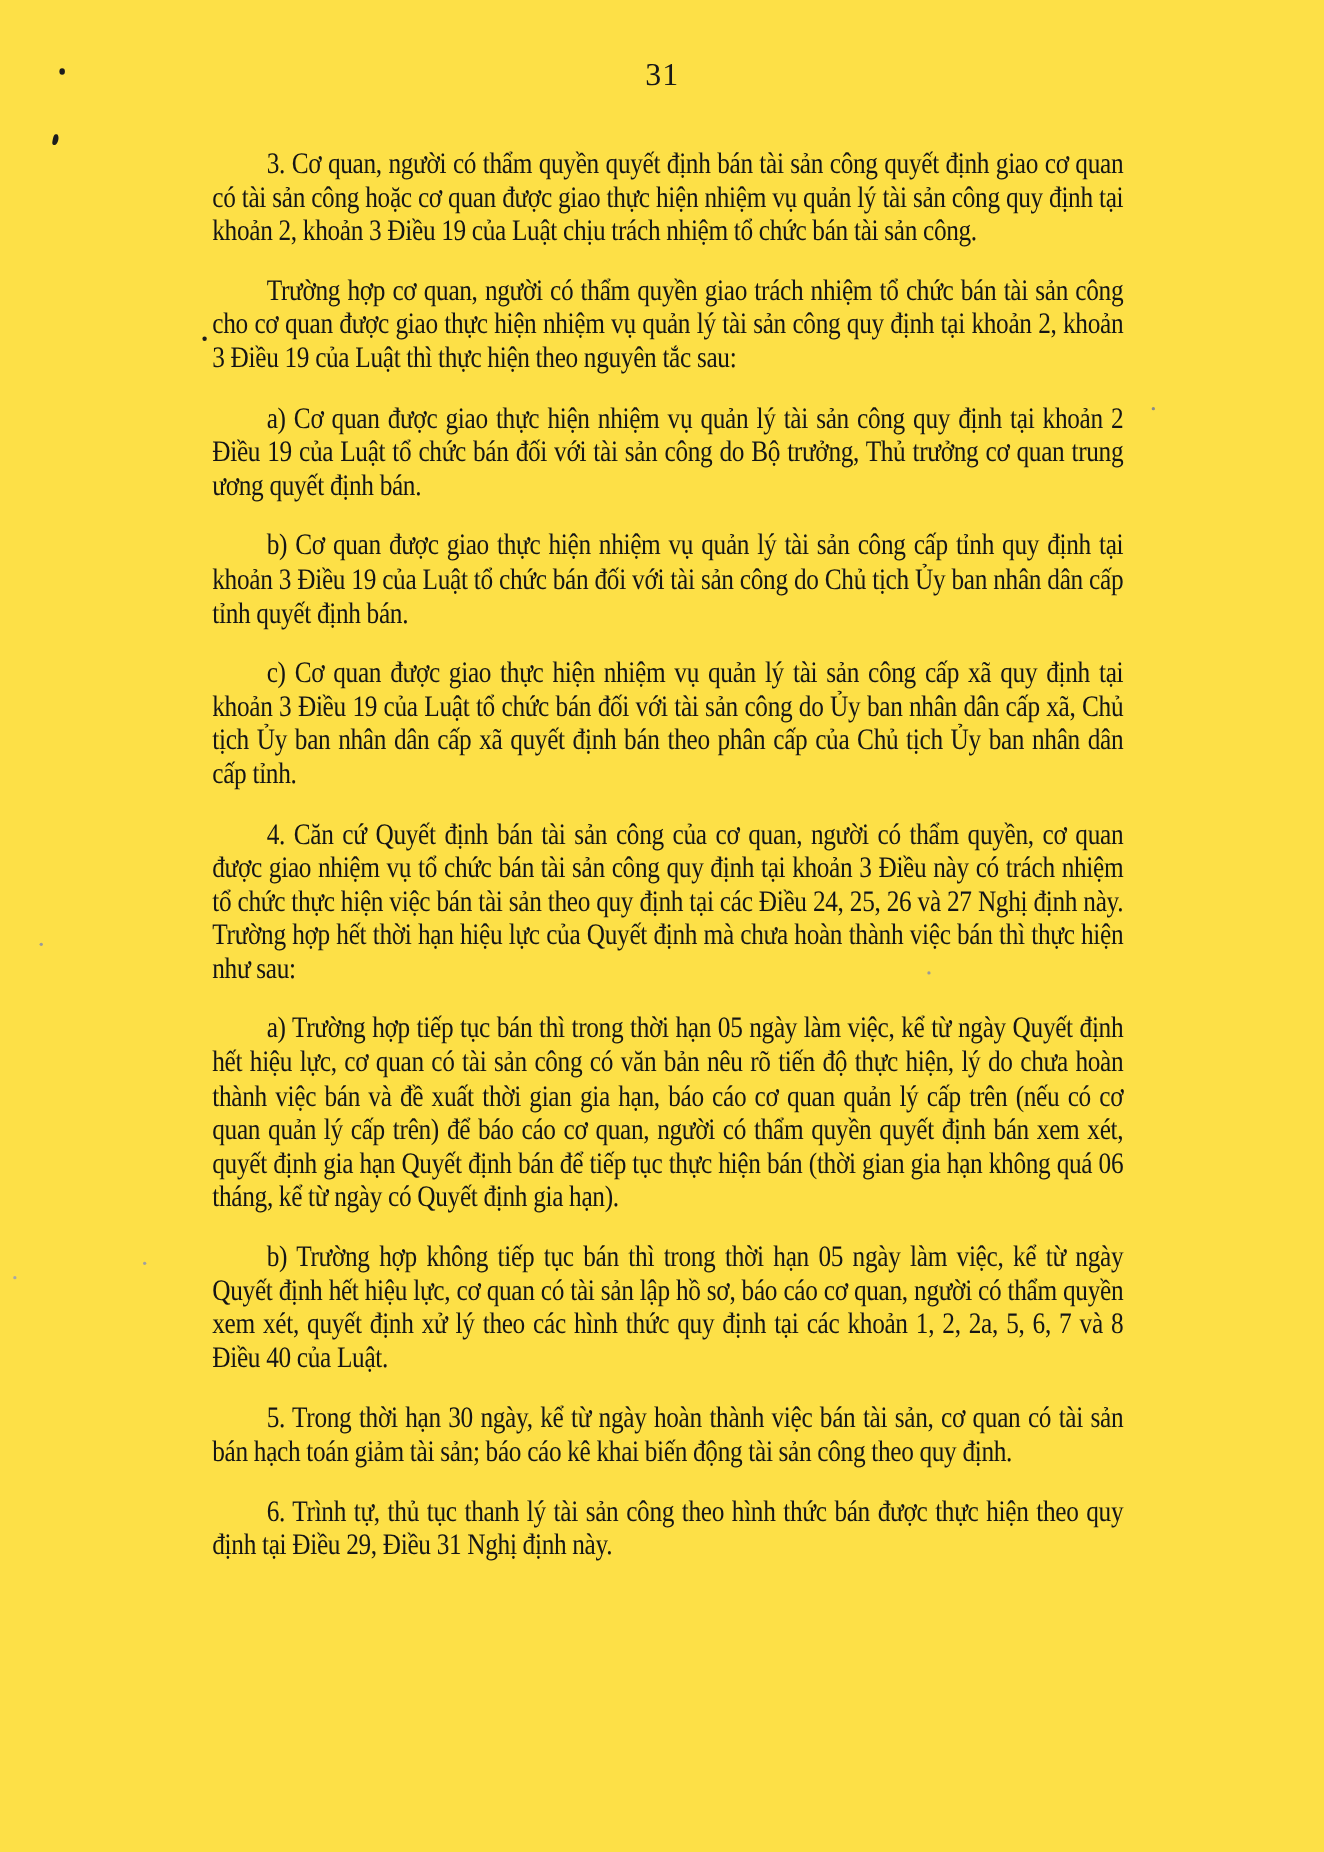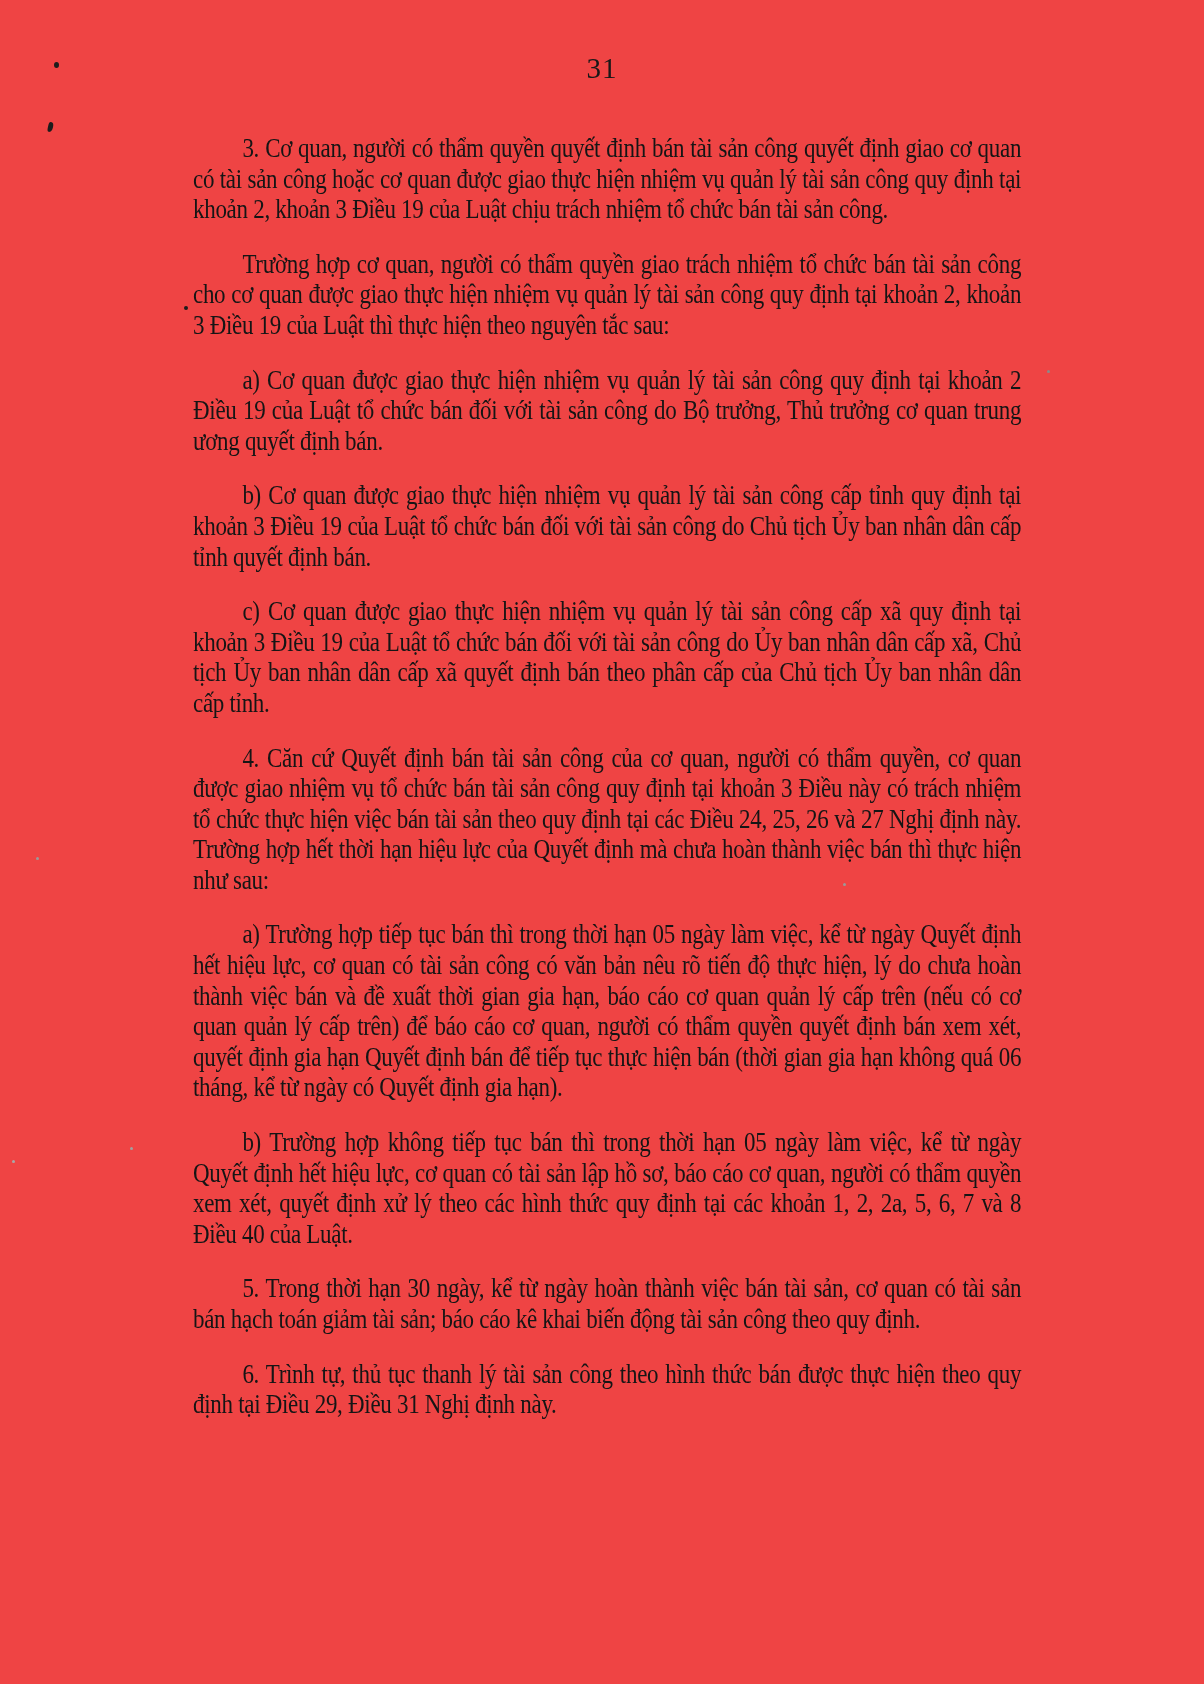--- a/index.html
+++ b/index.html
@@ -4,21 +4,21 @@
 <style>
   html, body {
     margin: 0;
     padding: 0;
     background: #ffffff;
   }
   .page {
     position: relative;
     width: 1204px;
     height: 1684px;
-    background: #ef4444;
+    background: #fde047;
     overflow: hidden;
     font-family: "Liberation Serif", "DejaVu Serif", serif;
     color: #151515;
   }
   .page-number {
     position: absolute;
     top: 52px;
     left: 0;
     width: 1204px;
     text-align: center;

